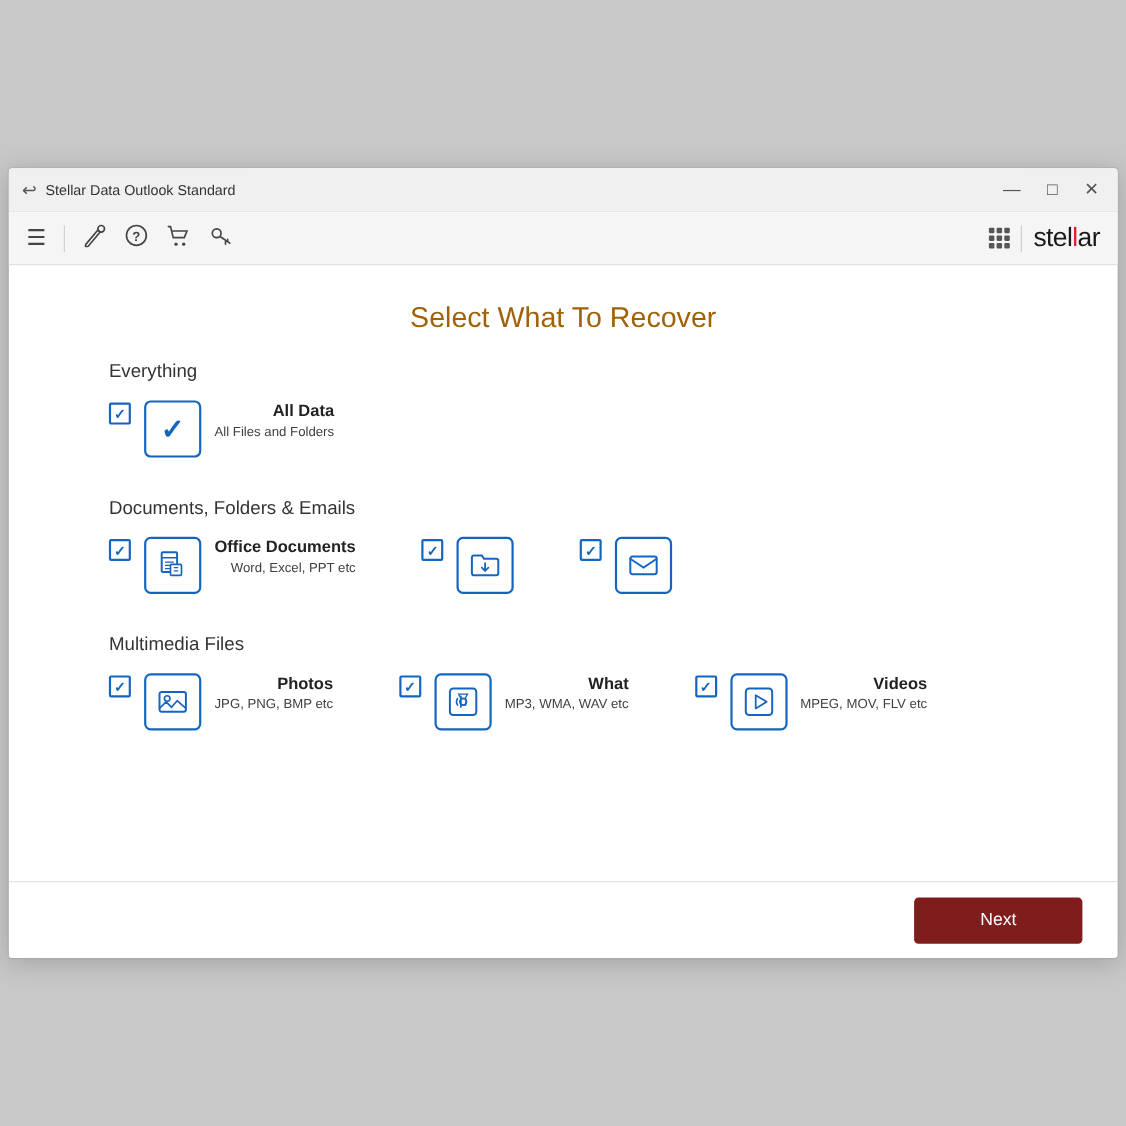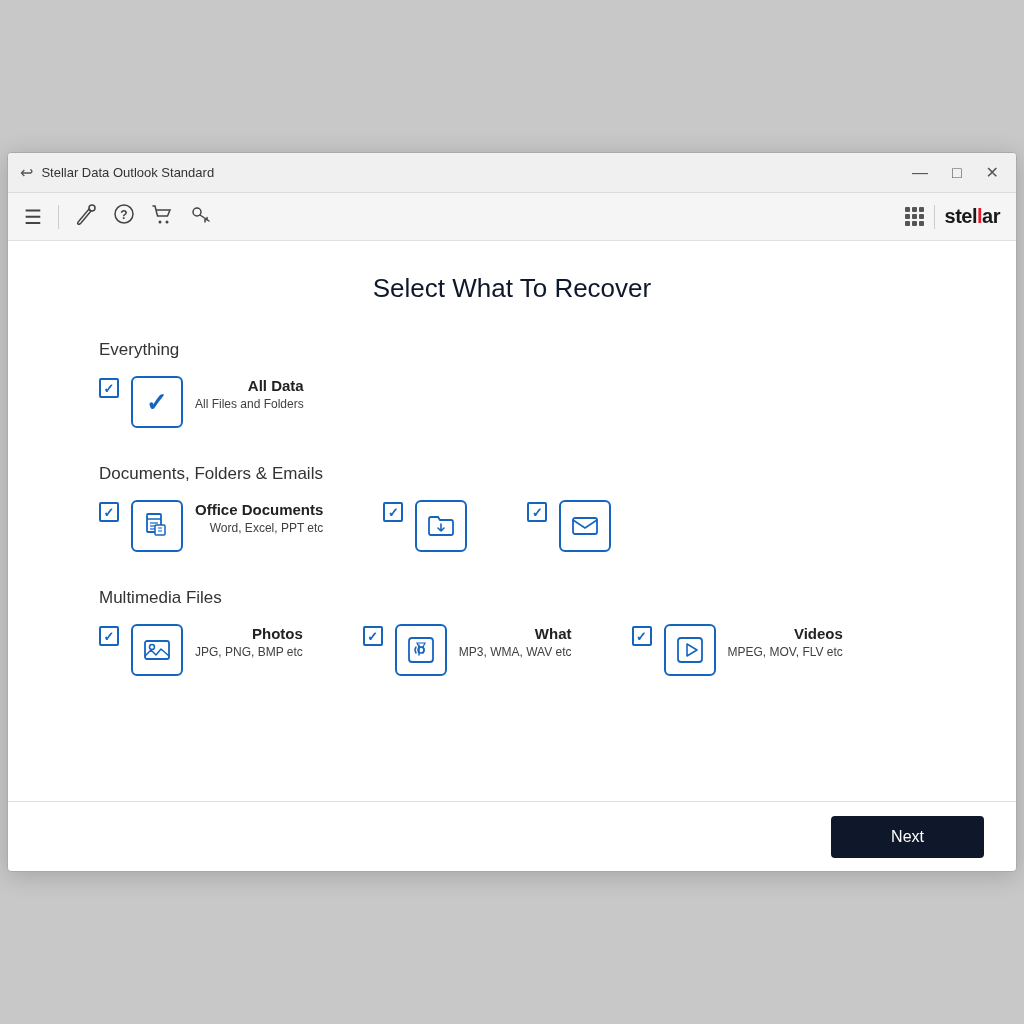--- a/index.html
+++ b/index.html
@@ -111,43 +111,43 @@
     }
 
     .grid-dot {
       width: 5px;
       height: 5px;
       background: #555;
       border-radius: 1px;
     }
 
     .brand-logo {
-      font-size: 20px;
-      font-weight: 700;
+      font-size: 24px;
+      font-weight: 400;
       color: #1a1a1a;
       letter-spacing: -0.5px;
     }
 
     .brand-logo span {
       color: #e8192c;
     }
 
     
     .main-content {
       flex: 1;
       padding: 32px 48px;
       overflow-y: auto;
     }
 
     .page-title {
       text-align: center;
       font-size: 26px;
       font-weight: 400;
-      color: #0f172a;
-      margin-bottom: 36px;
+      color: #a16207;
+      margin-bottom: 24px;
     }
 
     
     .section {
       margin-bottom: 36px;
       margin-left: 43px;
     }
 
     .section-title {
       font-size: 17px;
@@ -251,21 +251,21 @@
       height: 70px;
       border-top: 1px solid #e0e0e0;
       display: flex;
       align-items: center;
       justify-content: flex-end;
       padding: 0 32px;
       flex-shrink: 0;
     }
 
     .next-btn {
-      background: #0f172a;
+      background: #7f1d1d;
       color: #fff;
       border: none;
       border-radius: 4px;
       padding: 12px 60px;
       font-size: 16px;
       cursor: pointer;
       font-family: inherit;
     }
   </style>
 </head>

